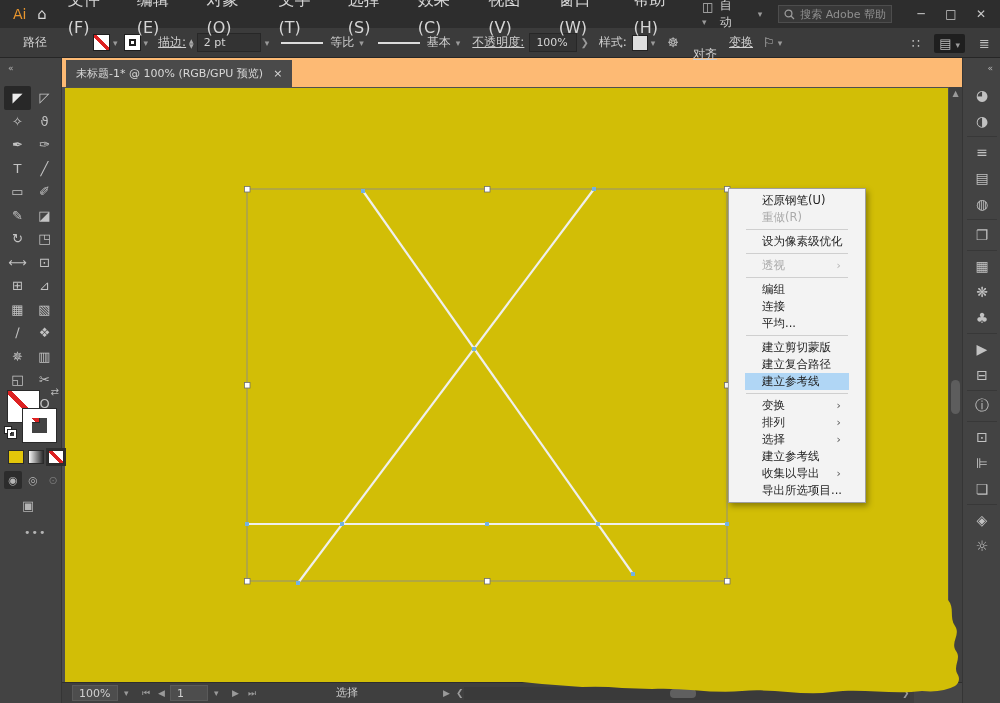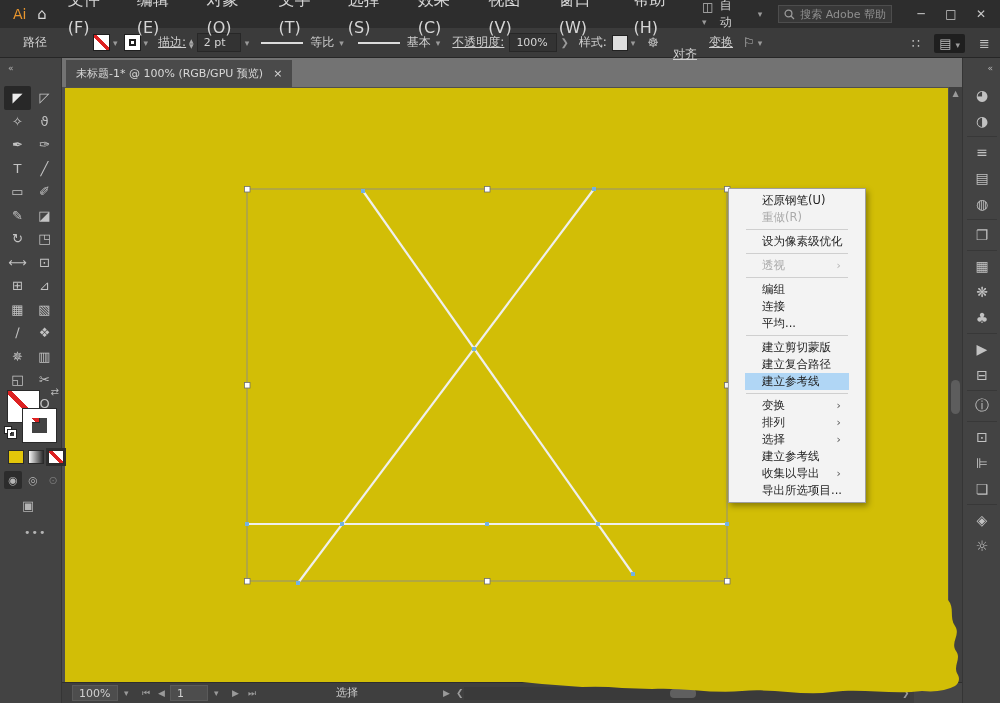--- a/index.html
+++ b/index.html
@@ -63,21 +63,21 @@
   #cbtn-none { background:linear-gradient(45deg,#fff 40%,#d22 40%,#d22 60%,#fff 60%); outline:2px solid #2f2f2f; }
   #mode-row { position:absolute; left:4px; top:413px; display:flex; gap:2px; }
   .mbtn { width:18px; height:18px; display:flex; align-items:center; justify-content:center;
     color:#b5b5b5; font-size:11px; border-radius:2px; }
   .mbtn.active { background:#2c2c2c; }
   .mbtn.dim { color:#777; }
   #screen-mode { position:absolute; left:22px; top:440px; color:#b5b5b5; font-size:13px; }
   #dock-more { position:absolute; left:24px; top:468px; color:#b5b5b5; font-size:11px; letter-spacing:1px; }
 
   
-  #tabstrip { position:absolute; left:62px; top:58px; width:900px; height:29px; background:#737373; z-index:10; }
+  #tabstrip { position:absolute; left:62px; top:58px; width:900px; height:29px; background:#fdba74; z-index:10; }
   #doc-tab { position:absolute; left:4px; top:2px; height:27px; background:#4a4a4a;
     display:flex; align-items:center; padding:0 10px; gap:10px; }
   #doc-tab span { color:#d8d8d8; font-size:11px; white-space:nowrap; }
   #tab-close { color:#bdbdbd; font-size:12px; }
 
   
   #right-dock { position:absolute; left:962px; top:58px; width:38px; height:645px;
     background:#434343; border-left:1px solid #353535; z-index:15; }
   #right-collapse { position:absolute; right:7px; top:5px; color:#b5b5b5; font-size:9px; }
   #right-icons { position:absolute; left:0; top:24px; width:38px; }
@@ -162,21 +162,21 @@
   <span class="chev" style="margin:0 6px 0 3px;">▾</span>
   <span class="swatch-sm">
       <span class="stroke-sm-inner"></span>
     </span>
   <span class="chev" style="margin:0 10px 0 3px;">▾</span>
   <span class="lbl underlined">描边:</span>
   <span class="stepper">
       <span>▲</span>
       <span>▼</span>
     </span>
-  <span class="valbox" style="width:44px;text-align:right;">2 pt</span>
+  <span class="valbox" style="width:64px;text-align:right;">2 pt</span>
   <span class="chev" style="margin:0 12px 0 4px;">▾</span>
   <span class="wline"></span>
   <span class="lbl">等比</span>
   <span class="chev" style="margin:0 14px 0 5px;">▾</span>
   <span class="wline"></span>
   <span class="lbl">基本</span>
   <span class="chev" style="margin:0 12px 0 5px;">▾</span>
   <span class="lbl underlined">不透明度:</span>
   <span class="valbox" style="width:48px; margin-left:5px;">100%</span>
   <span class="chev" style="margin:0 10px 0 3px; font-size:10px;">❯</span>

